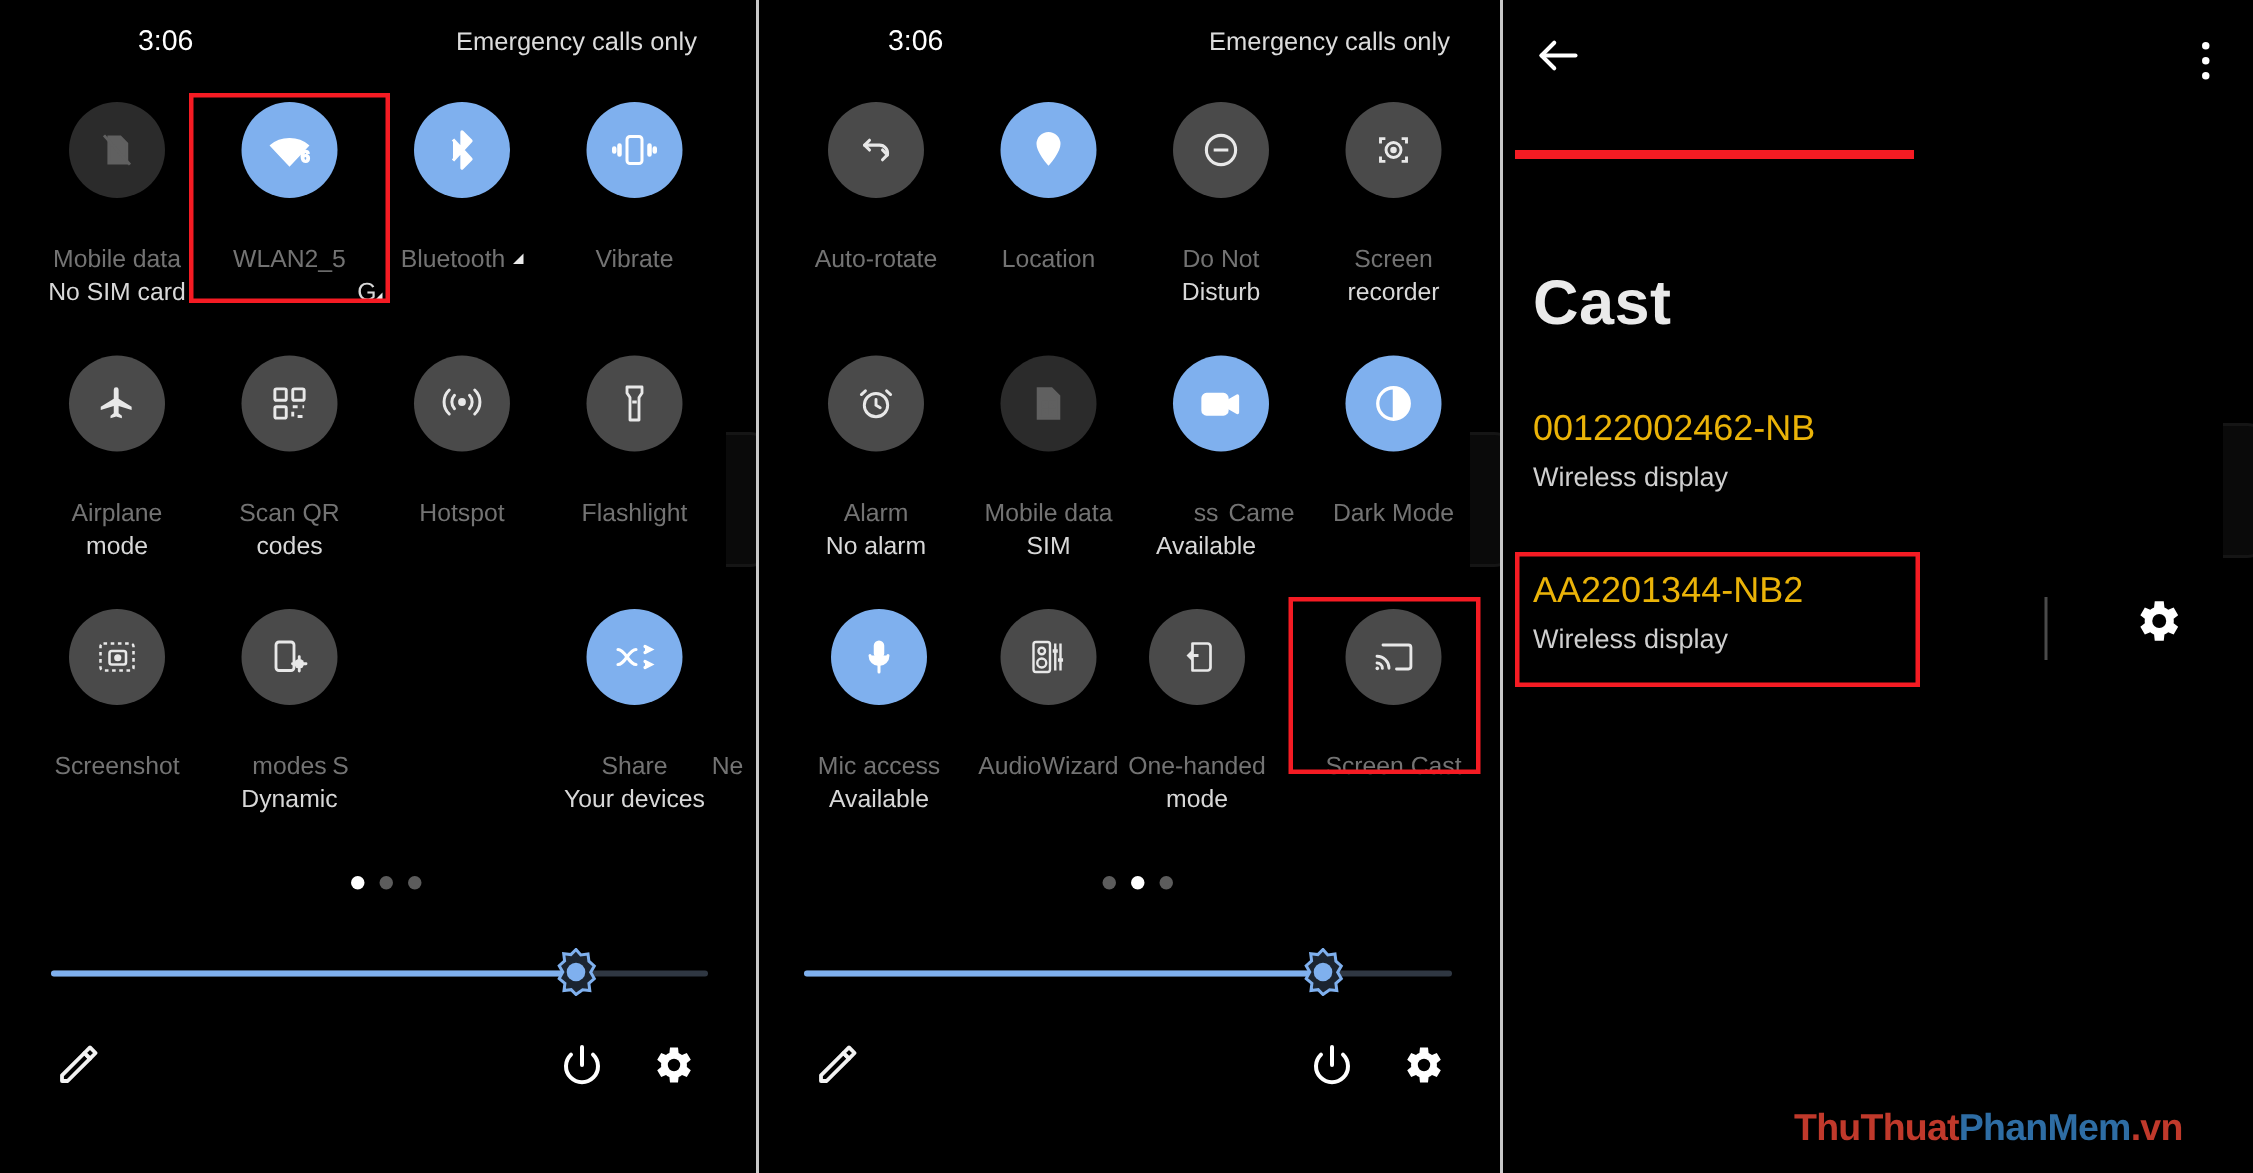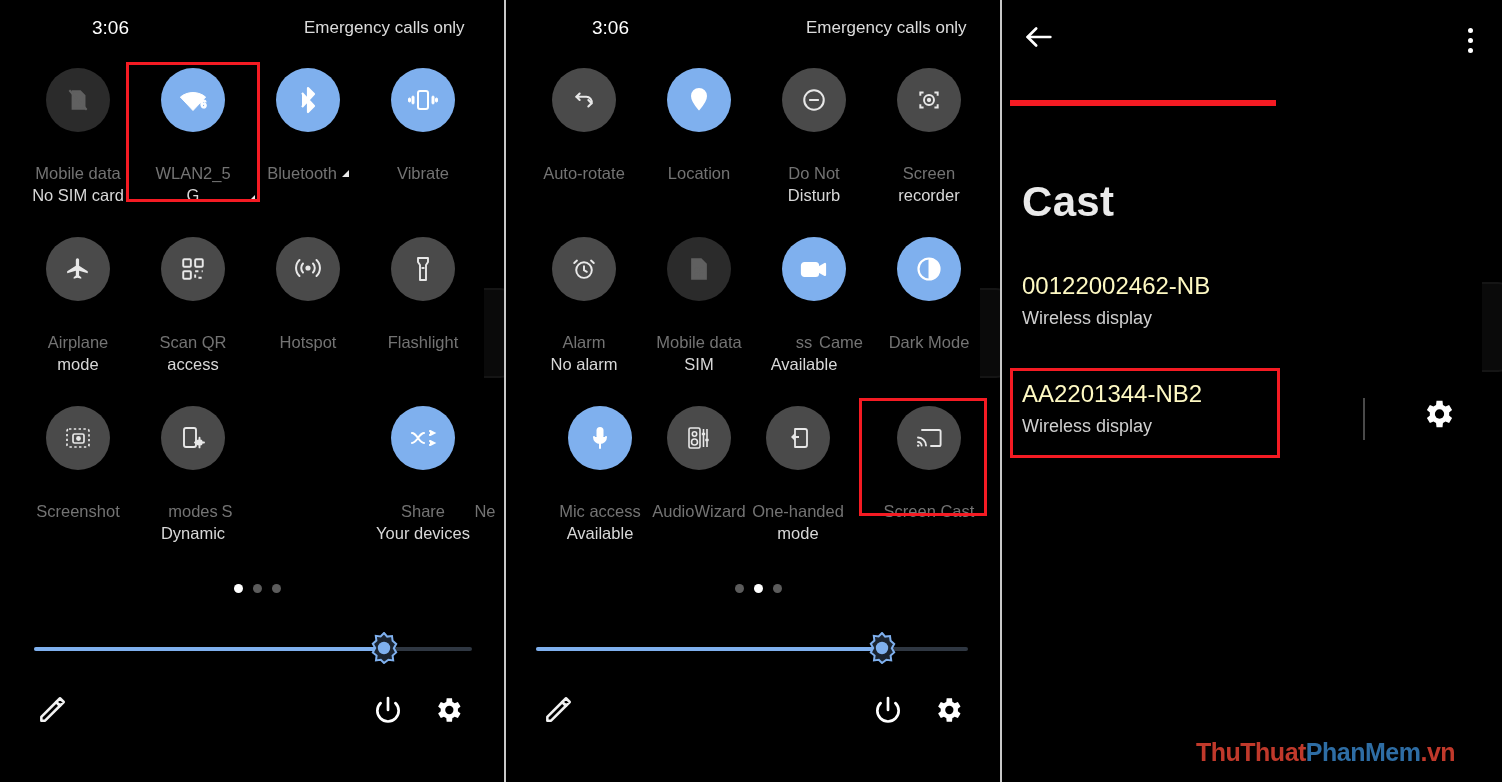--- a/index.html
+++ b/index.html
@@ -53,21 +53,21 @@
   .tile .bubble.dim { background:#2b2b2b; }
   .tile .bubble svg { display:block; }
   .tile .bubble.on svg { fill:#ffffff; stroke:#ffffff; }
   .tile .bubble.dim svg { stroke:#6a6a6a; fill:#6a6a6a; opacity:.85; }
 
   .tile .tlabel {
     margin-top:30px; text-align:center; color:#737373;
     font-size:16.5px; line-height:22px; white-space:nowrap;
   }
   .tile .tsub {
-    text-align:center; color:#d8d8d8; font-size:16.5px;
+    text-align:right; color:#d8d8d8; font-size:16.5px;
     line-height:22px; white-space:nowrap;
   }
 
   .tile .caret {
     display:inline-block; width:0; height:0; vertical-align:middle;
     border-left:7px solid transparent; border-bottom:7px solid #eaeaea;
     margin-left:5px; margin-bottom:2px;
   }
   .caret-below { position:absolute; right:-4px; bottom:2px; }
 
@@ -104,21 +104,21 @@
                   display:flex; flex-direction:column; align-items:center; justify-content:center; gap:5px; }
   .p3 .menu-btn i { display:block; width:5px; height:5px; border-radius:50%; background:#fff; }
 
   .p3 .page-title {
     position:absolute; left:20px; top:178px;
     font-size:42px; color:#eaeaea; font-weight:700; letter-spacing:.3px;
   }
 
   .p3 .dev-list { position:absolute; left:0; right:0; top:272px; }
   .p3 .dev-item { position:relative; height:84px; }
-  .p3 .dev-name { position:absolute; left:20px; top:0; font-size:24px; color:#fef9c3; }
+  .p3 .dev-name { position:absolute; left:20px; top:0; font-size:24px; color:#eab308; }
   .p3 .dev-sub  { position:absolute; left:20px; top:36px; font-size:18px; color:#cfcfcf; }
 
   .p3 .gear-sep { position:absolute; left:361px; top:398px; width:2px; height:42px; background:#4a4a4a; }
   .p3 .gear-btn { position:absolute; left:418px; top:396px; width:36px; height:36px; }
 
   
   .watermark {
     position:absolute; left:1196px; top:738px;
     font-size:25px; font-weight:bold; letter-spacing:-.5px;
     font-family:"Liberation Sans", sans-serif; white-space:nowrap;
@@ -205,21 +205,21 @@
         <div class="tile" style="left:135px">
           <div class="bubble">
             <svg width="26" height="26" viewBox="0 0 24 24" fill="none" stroke="#e8e8e8" stroke-width="1.8">
               <rect x="3" y="3" width="7" height="7" rx="1"></rect>
                 <rect x="14" y="3" width="7" height="7" rx="1"></rect>
               <rect x="3" y="14" width="7" height="7" rx="1"></rect>
               <path d="M14 14h3M20 14h1M14 17v4M17 20h4" stroke-dasharray="3 2"></path>
             </svg>
           </div>
           <div class="tlabel">Scan QR</div>
-          <div class="tsub">access</div>
+          <div class="tsub">codes</div>
         </div>
 
         <div class="tile" style="left:250px">
           <div class="bubble">
             <svg width="28" height="26" viewBox="0 0 28 26" fill="none" stroke="#e8e8e8" stroke-width="2" stroke-linecap="round">
               <circle cx="14" cy="12" r="2.6" fill="#e8e8e8" stroke="none"></circle>
               <path d="M9 7.5a6.6 6.6 0 0 0 0 9M19 7.5a6.6 6.6 0 0 1 0 9"></path>
               <path d="M5.5 4a11 11 0 0 0 0 16M22.5 4a11 11 0 0 1 0 16"></path>
             </svg>
           </div>
@@ -428,21 +428,21 @@
             <svg width="28" height="28" viewBox="0 0 28 28">
               <circle cx="14" cy="14" r="10.5" fill="none" stroke="#ffffff" stroke-width="2.2"></circle>
               <path d="M14 3.5a10.5 10.5 0 0 1 0 21z" fill="#ffffff"></path>
             </svg>
           </div>
           <div class="tlabel">Dark Mode</div>
         </div>
       </div>
 
       <div class="tile-row">
-        <div class="tile" style="left:36px">
+        <div class="tile" style="left:22px">
           <div class="bubble on">
             <svg width="20" height="28" viewBox="0 0 20 28" fill="none" stroke="#ffffff" stroke-width="2" stroke-linecap="round">
               <rect x="6.5" y="3" width="7" height="12" rx="3.5" fill="#ffffff" stroke="none"></rect>
               <path d="M4 13a6 6 0 0 0 12 0"></path>
                 <line x1="10" y1="19" x2="10" y2="24"></line>
             </svg>
           </div>
           <div class="tlabel">Mic access</div>
           <div class="tsub">Available</div>
         </div>

